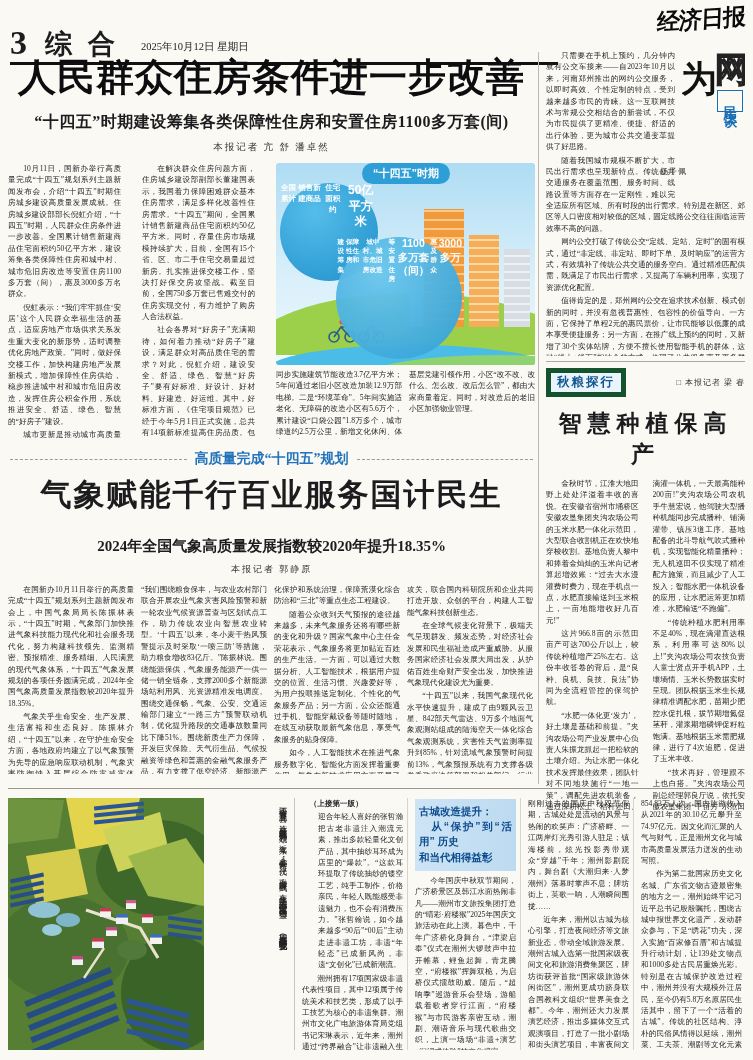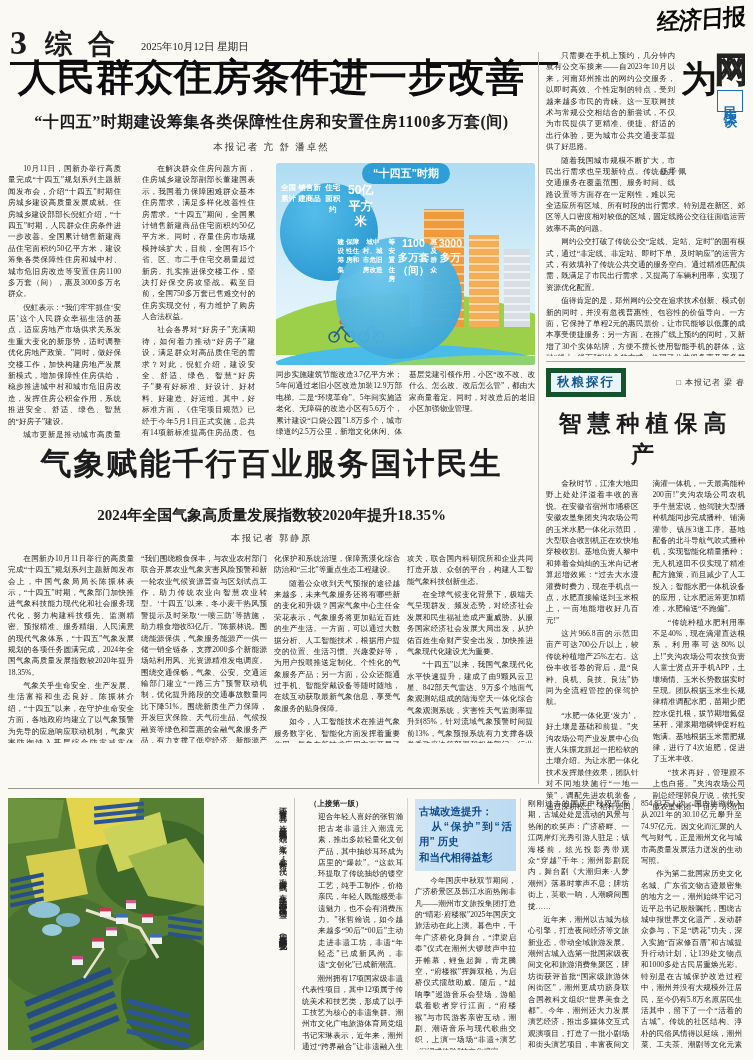--- a/index.html
+++ b/index.html
@@ -164,20 +164,23 @@
               <p style="text-indent:0;">同步实施建筑节能改造3.7亿平方米；5年间通过老旧小区改造加装12.9万部电梯。二是“环境革命”。5年间实施适老化、无障碍的改造小区有5.6万个，累计建设“口袋公园”1.8万多个，城市绿道约2.5万公里，新增文化休闲、体育健身场地2800多万平方米，增加了养老、托育等社区服务设施6.4万个。三是“管理革命”。充分发挥</p>
             </div>
             <div class="c126s jtxt">
               <p style="text-indent:0;">基层党建引领作用，小区“改不改、改什么、怎么改、改后怎么管”，都由大家商量着定。同时，对改造后的老旧小区加强物业管理。</p>
             </div>
           </div>
         </div>
       </div>
     </div>
 
+    <div class="divider">
+      <span class="div-label">高质量完成“十四五”规划</span>
+    </div>
 
     <div>
       <h1 class="w-head">气象赋能千行百业服务国计民生</h1>
       <div class="w-sub">2024年全国气象高质量发展指数较2020年提升18.35%</div>
       <div class="w-by">本报记者 郭静原</div>
       <div class="wcols">
         <div class="c126 jtxt">
           <p>在国新办10月11日举行的高质量完成“十四五”规划系列主题新闻发布会上，中国气象局局长陈振林表示，“十四五”时期，气象部门加快推进气象科技能力现代化和社会服务现代化，努力构建科技领先、监测精密、预报精准、服务精细、人民满意的现代气象体系，“十四五”气象发展规划的各项任务圆满完成，2024年全国气象高质量发展指数较2020年提升18.35%。</p>
           <p>气象关乎生命安全、生产发展、生活富裕和生态良好。陈振林介绍，“十四五”以来，在守护生命安全方面，各地政府均建立了以气象预警为先导的应急响应联动机制，气象灾害防御纳入基层综合防灾减灾体系。“十四五”时期，因气象灾害造成的经济损失占国内生产总值（GDP）比例平均下降0.12个百分点。</p>
 

